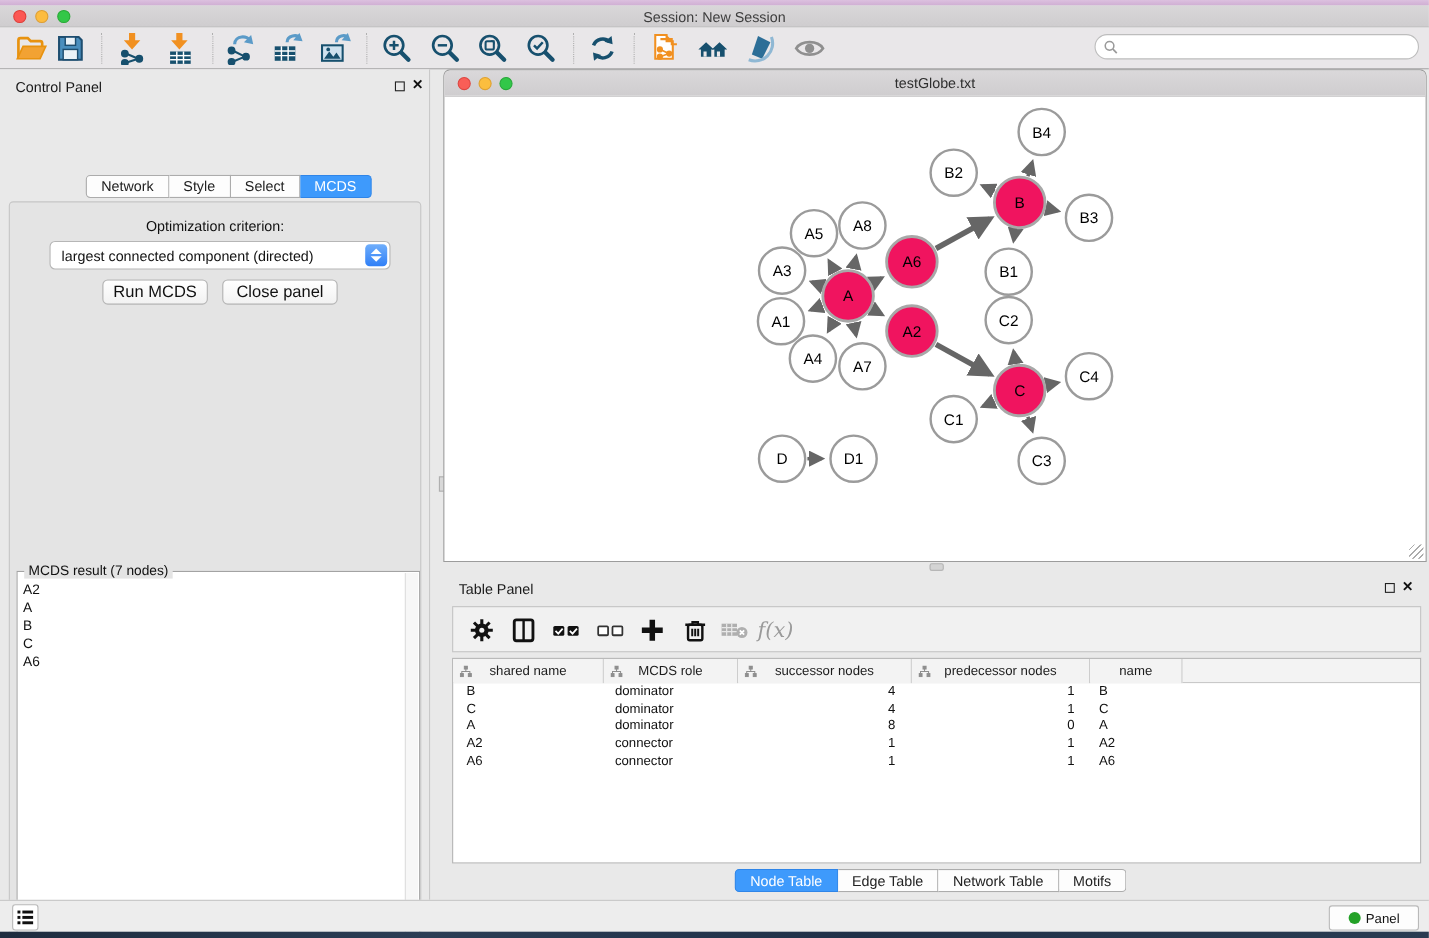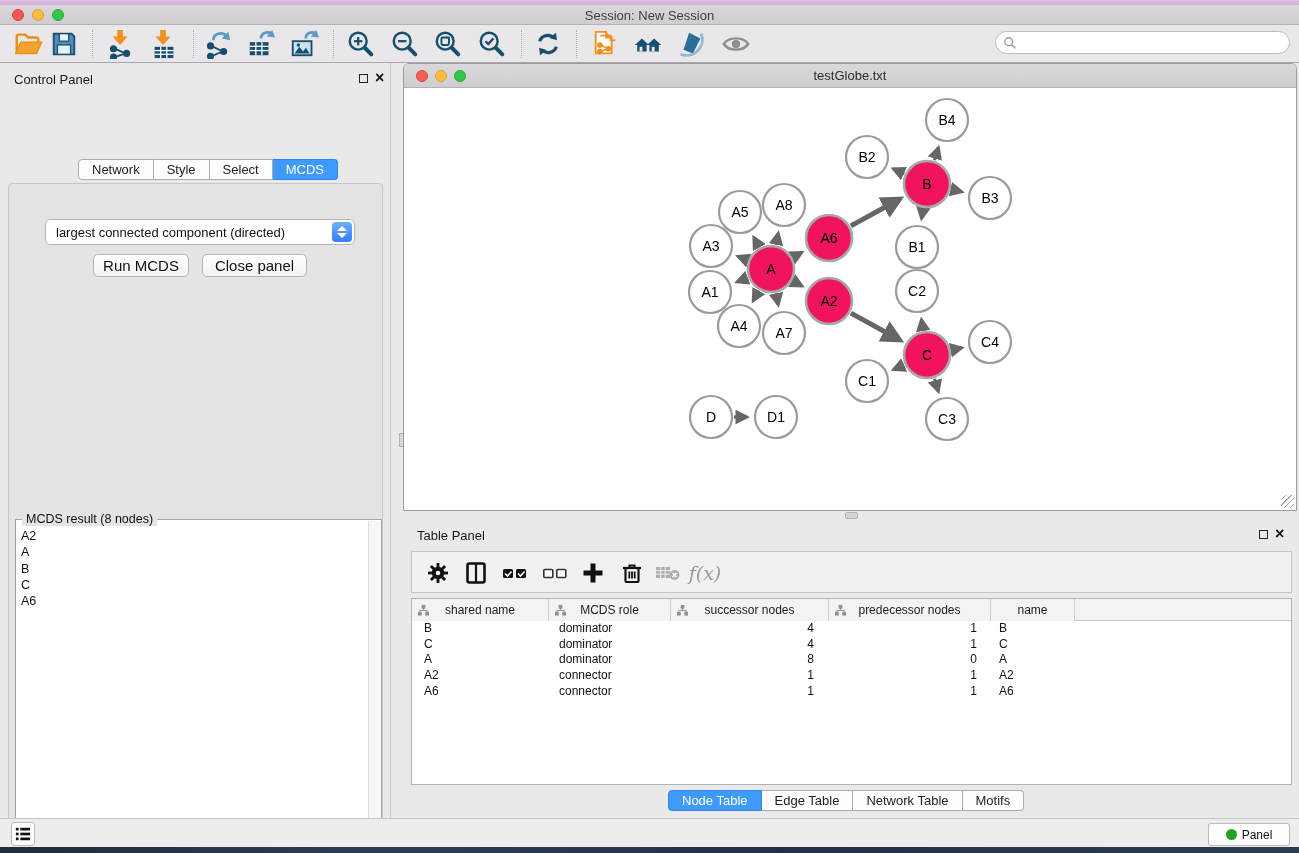--- a/index.html
+++ b/index.html
@@ -265,31 +265,32 @@
   </div>
 
   <div id="control-panel">
     <div class="panel-head">
       <span class="ph-title">Control Panel</span>
       <span class="float-ic" style="left:359px"></span>
       <span class="close-ic" style="left:375px">×</span>
     </div>
     <div id="cp-tabs"><span class="seg">Network</span><span class="seg">Style</span><span class="seg">Select</span><span class="seg sel">MCDS</span></div>
     <div id="cp-inset">
+      <div id="opt-label">Optimization criterion:</div>
       <div id="opt-select">
         <span class="val">largest connected component (directed)</span>
         <span class="stepper">
             <span class="chev-up"></span>
             <span class="chev-dn"></span>
           </span>
       </div>
       <button class="cp-btn" id="run-btn">Run MCDS</button>
       <button class="cp-btn" id="closep-btn">Close panel</button>
       <div id="result-box">
-        <span class="rb-title">MCDS result (8 nodes)</span>
+        <span class="rb-title">MCDS result (7 nodes)</span>
         <div id="result-list">
             <div>A2</div>
             <div>A</div>
             <div>B</div>
             <div>C</div>
             <div>A6</div>
           </div>
         <div id="result-scroll"></div>
       </div>
     </div>

